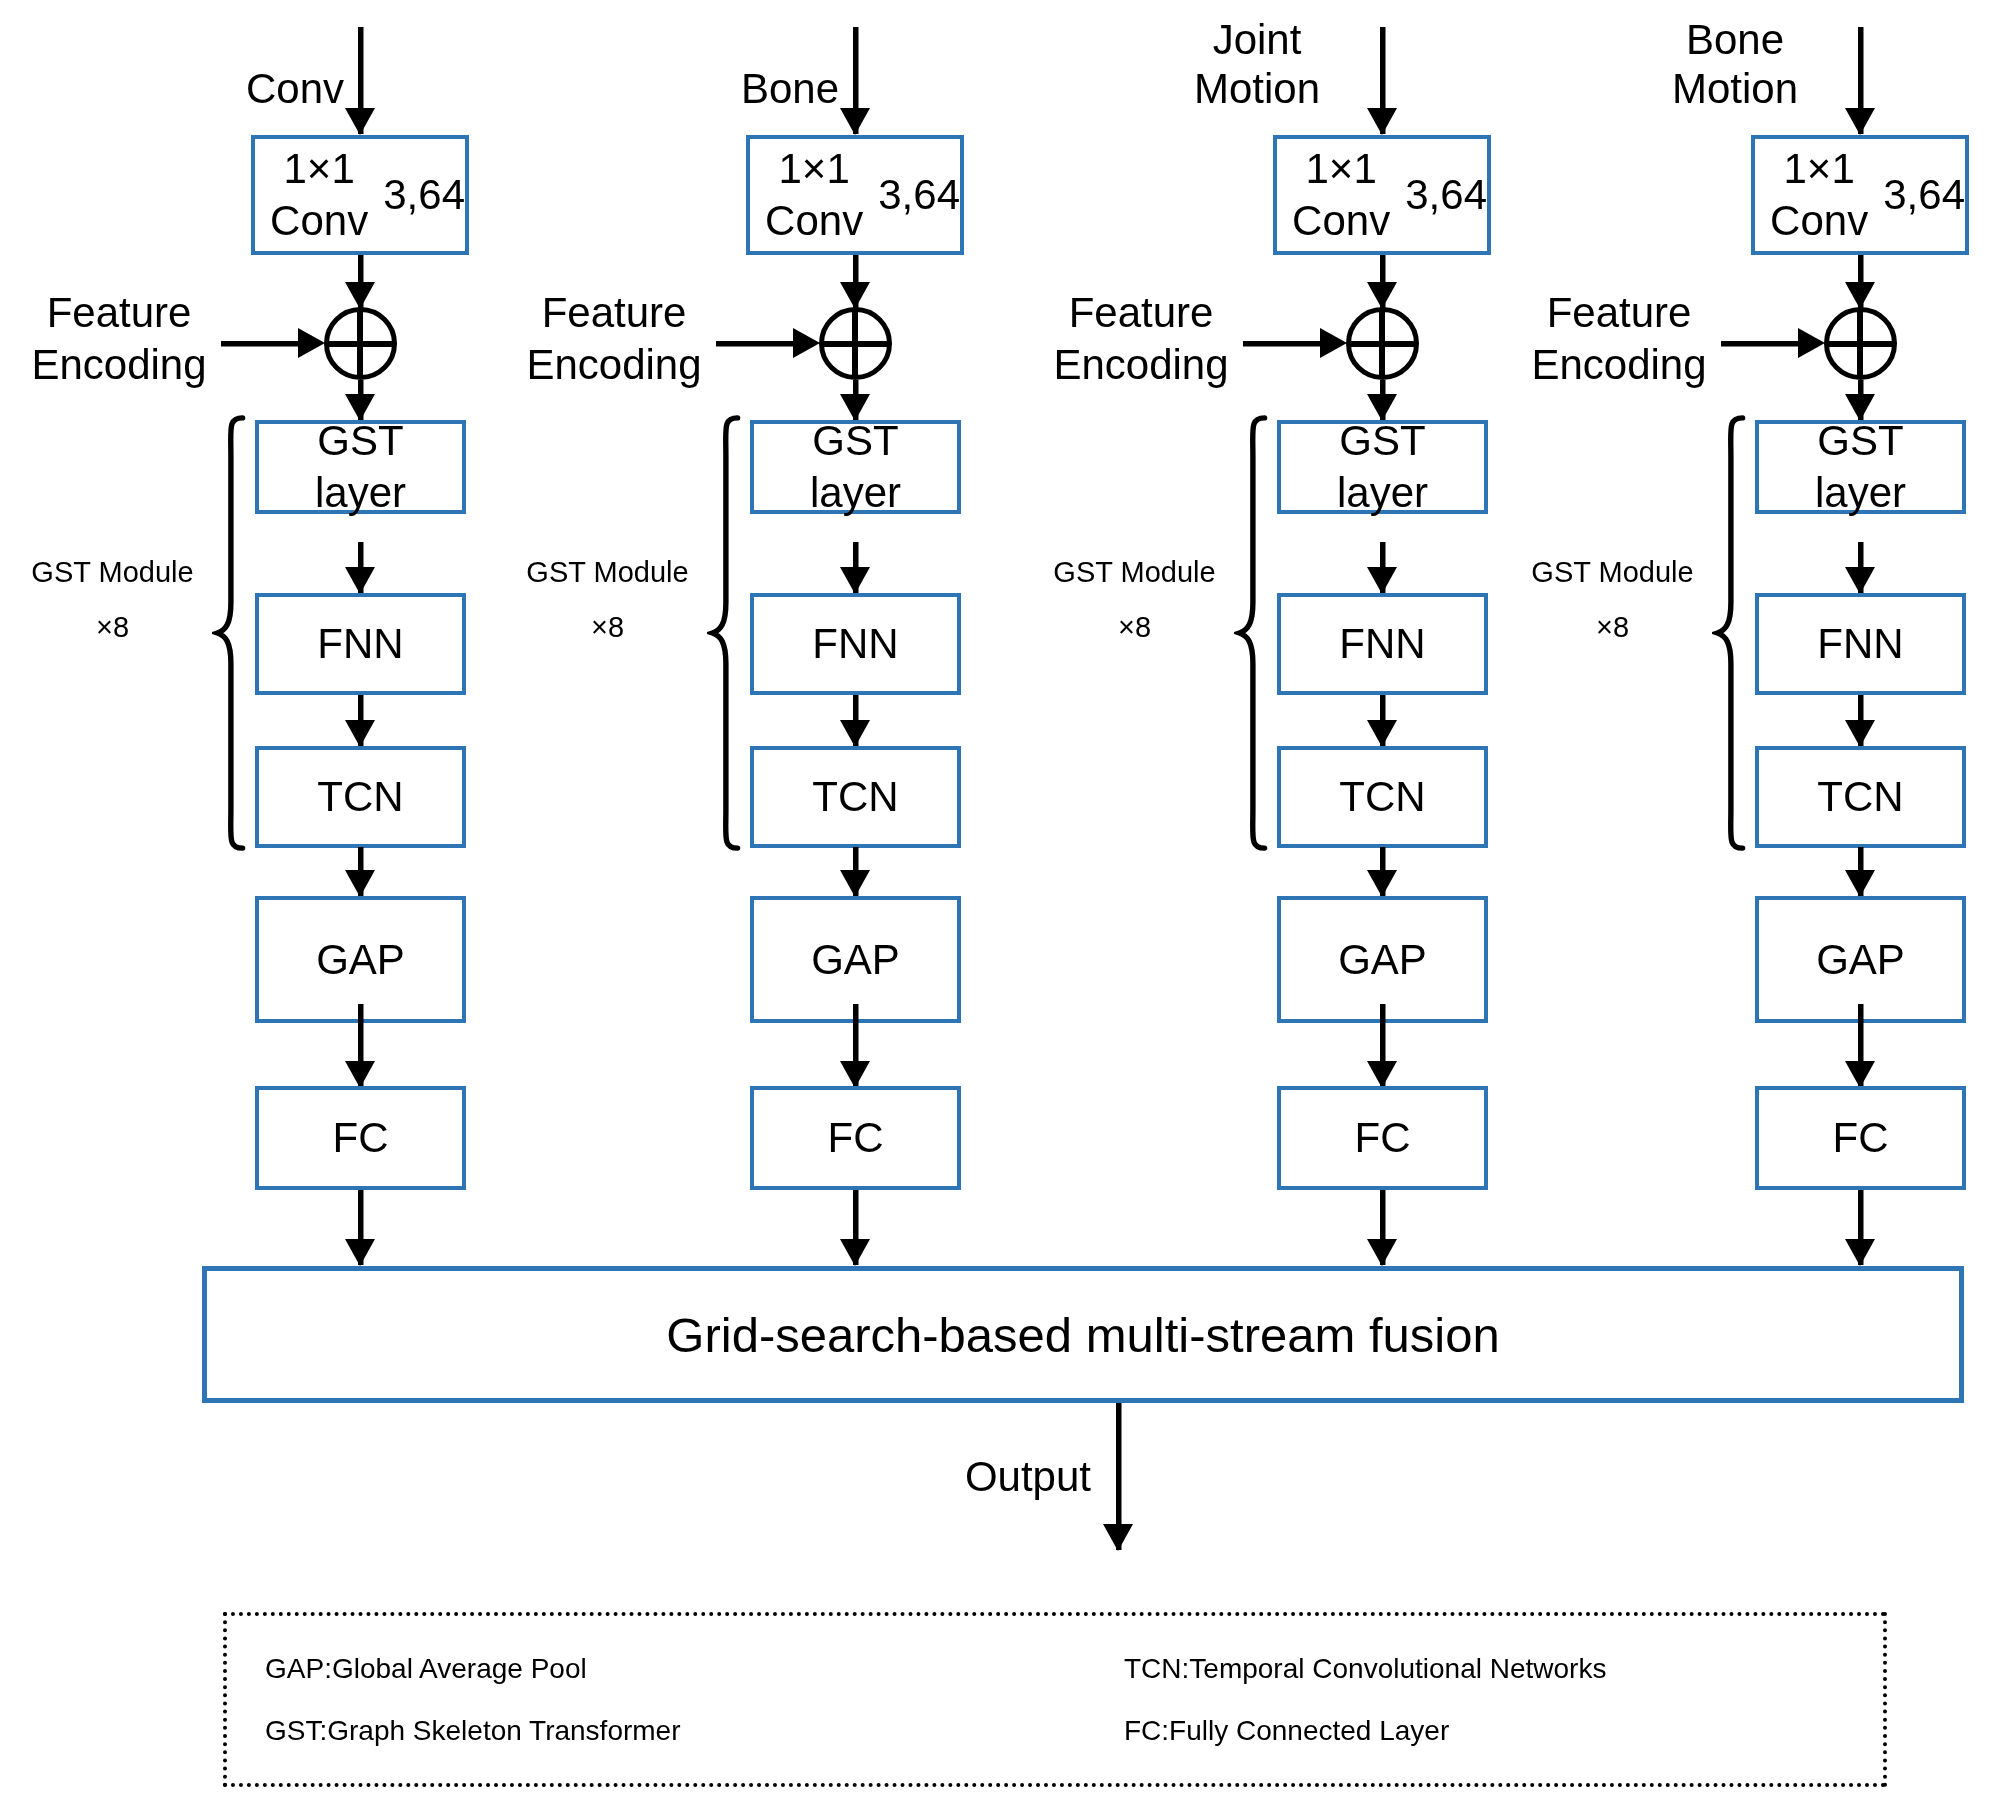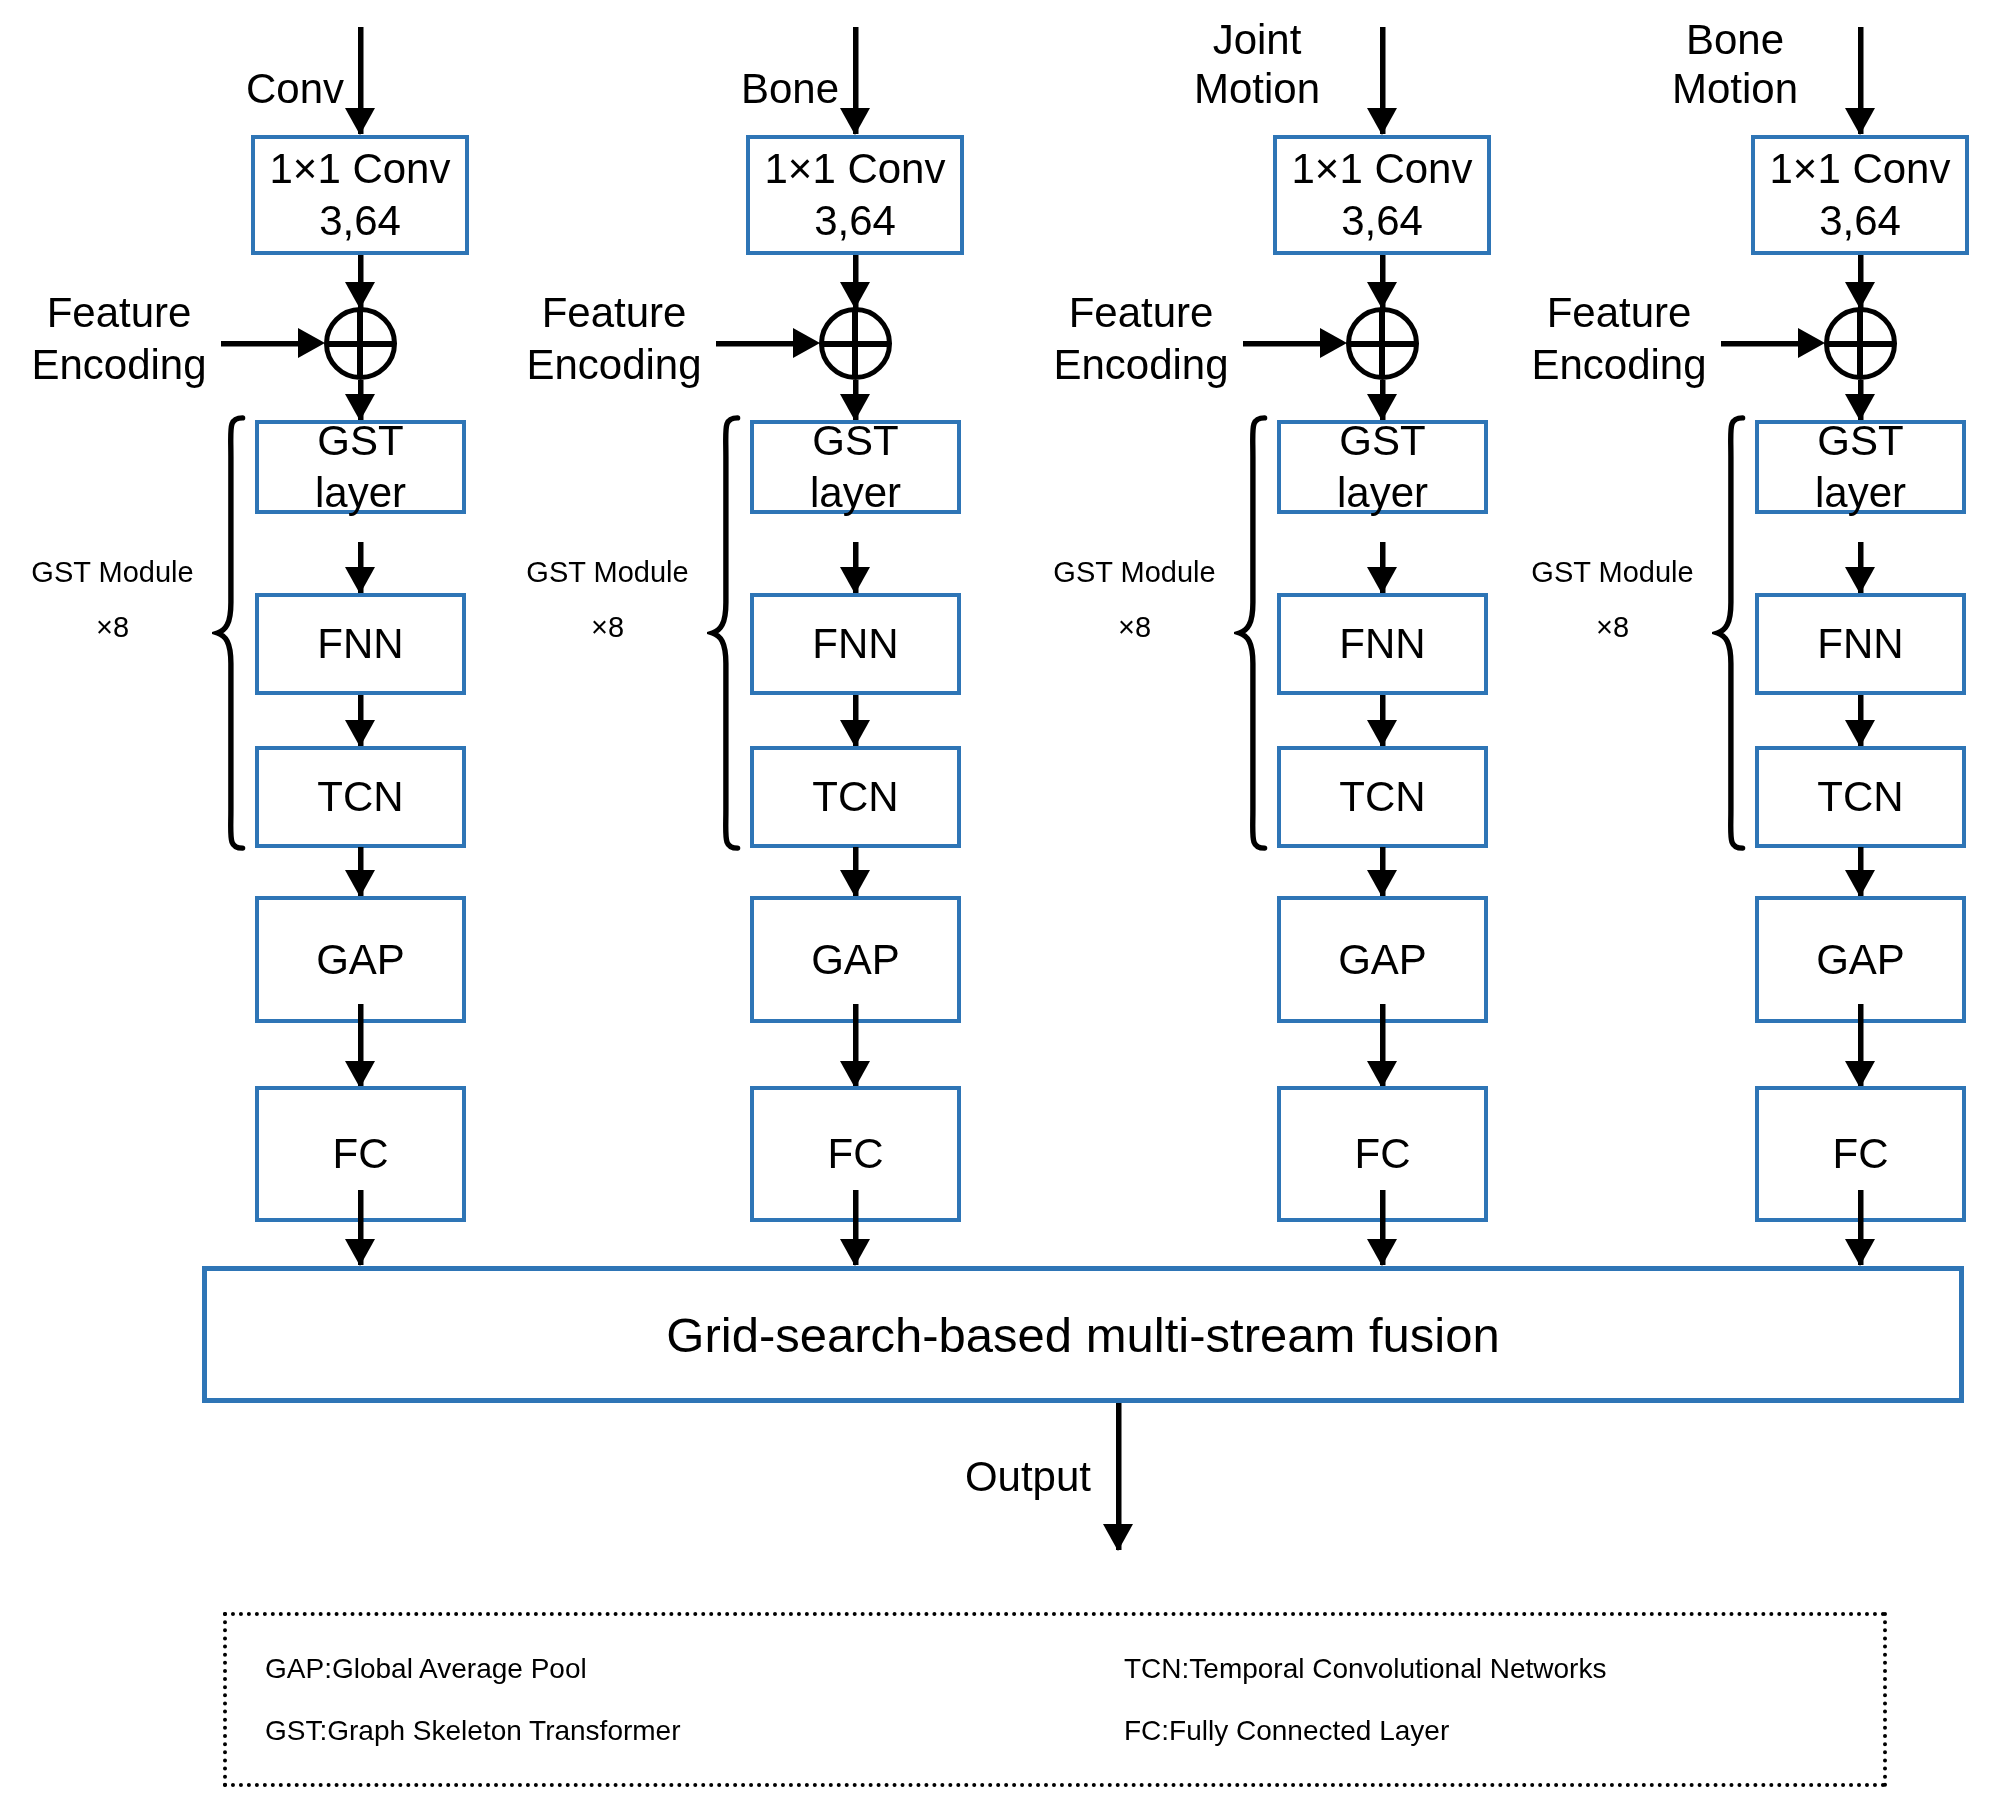--- a/index.html
+++ b/index.html
@@ -25,30 +25,30 @@
   .a1{top:27px;height:107px}
   .a2{top:255px;height:53px}
   .a3{top:380px;height:40px}
   .a4{top:542px;height:51px}
   .a5{top:695px;height:51px}
   .a6{top:847px;height:49px}
   .a7{top:1004px;height:83px}
   .a8{top:1190px;height:75px}
 
   .box{position:absolute;box-sizing:border-box;border:4.5px solid #2e75b6;background:#fff;
-    display:flex;flex-direction:column;align-items:center;justify-content:center;
+    display:flex;flex-direction:row;align-items:center;justify-content:center;
     text-align:center;font-size:42px;line-height:52px;}
   .conv{left:141px;top:135px;width:218px;height:120px;}
   .mid{left:145px;width:211px;}
   .gst{top:420px;height:94px;}
   .gst span{max-width:182px;}
   .fnn{top:593px;height:102px;}
   .tcn{top:746px;height:102px;}
   .gap{top:896px;height:127px;}
-  .fc{top:1086px;height:136px;}
+  .fc{top:1086px;height:104px;}
 
   .adder{position:absolute;left:214px;top:307px;width:73px;height:73px;box-sizing:border-box;
     border:5.5px solid #000;border-radius:50%;background:#fff;}
   .plus-h{position:absolute;left:217px;top:341px;width:65px;height:5.5px;background:#000;}
   .plus-v{position:absolute;left:247px;top:311px;width:5.5px;height:65px;background:#000;}
 
   .feature-label{position:absolute;right:393px;top:287px;width:max-content;max-width:196px;
     text-align:center;font-size:42px;line-height:52px;}
   .arrow-h{position:absolute;left:111px;top:328px;width:103px;height:31px;
     background:linear-gradient(#000,#000) 0 50%/calc(100% - 23.6px) 5.5px no-repeat;}

